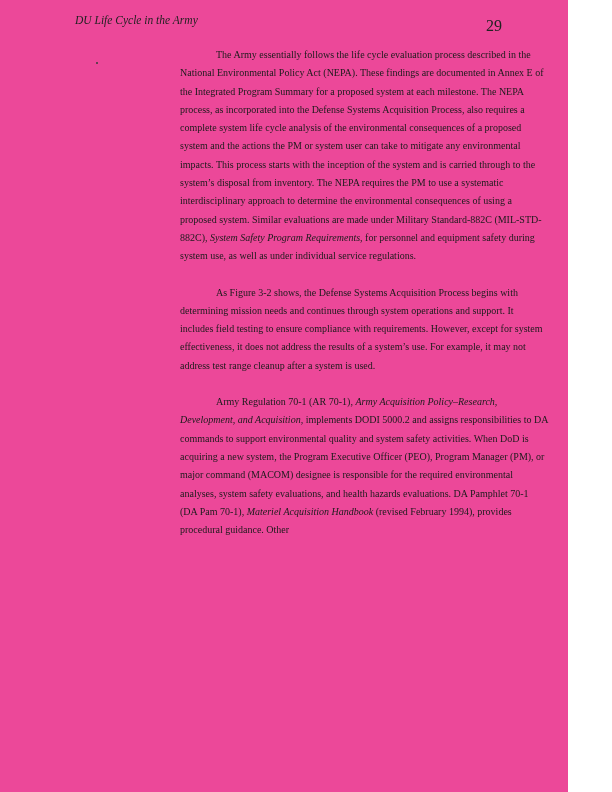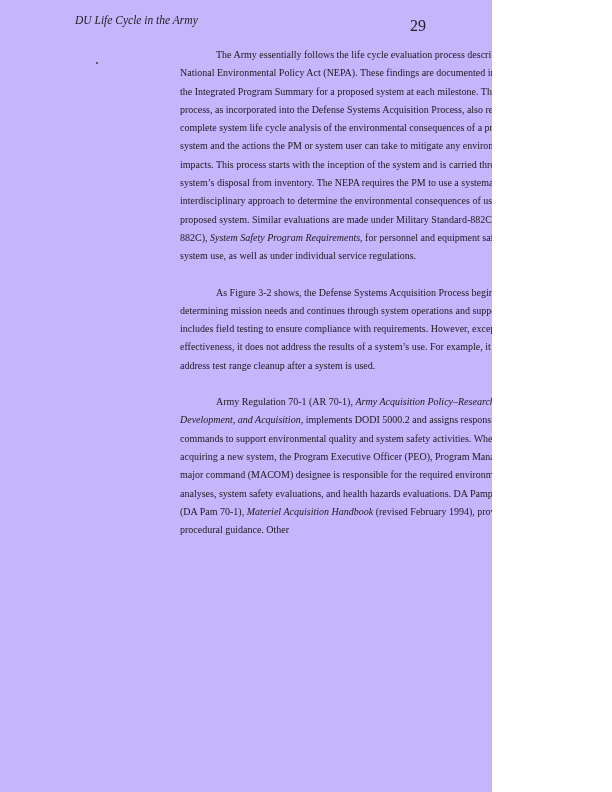--- a/index.html
+++ b/index.html
@@ -3,23 +3,23 @@
 <meta charset="utf-8">
 <style>
   * { box-sizing: border-box; }
   html, body {
     margin: 0;
     padding: 0;
     background: #ffffff;
   }
   .page {
     position: relative;
-    width: 492px;
+    width: 568px;
     height: 792px;
-    background: #c4b5fd;
+    background: #ec4899;
     font-family: "Liberation Serif", "DejaVu Serif", serif;
     color: #1b1b1b;
     overflow: hidden;
   }
   .header-title {
     position: absolute;
     top: 14px;
     left: 75px;
     font-style: italic;
     font-size: 11.5px;

